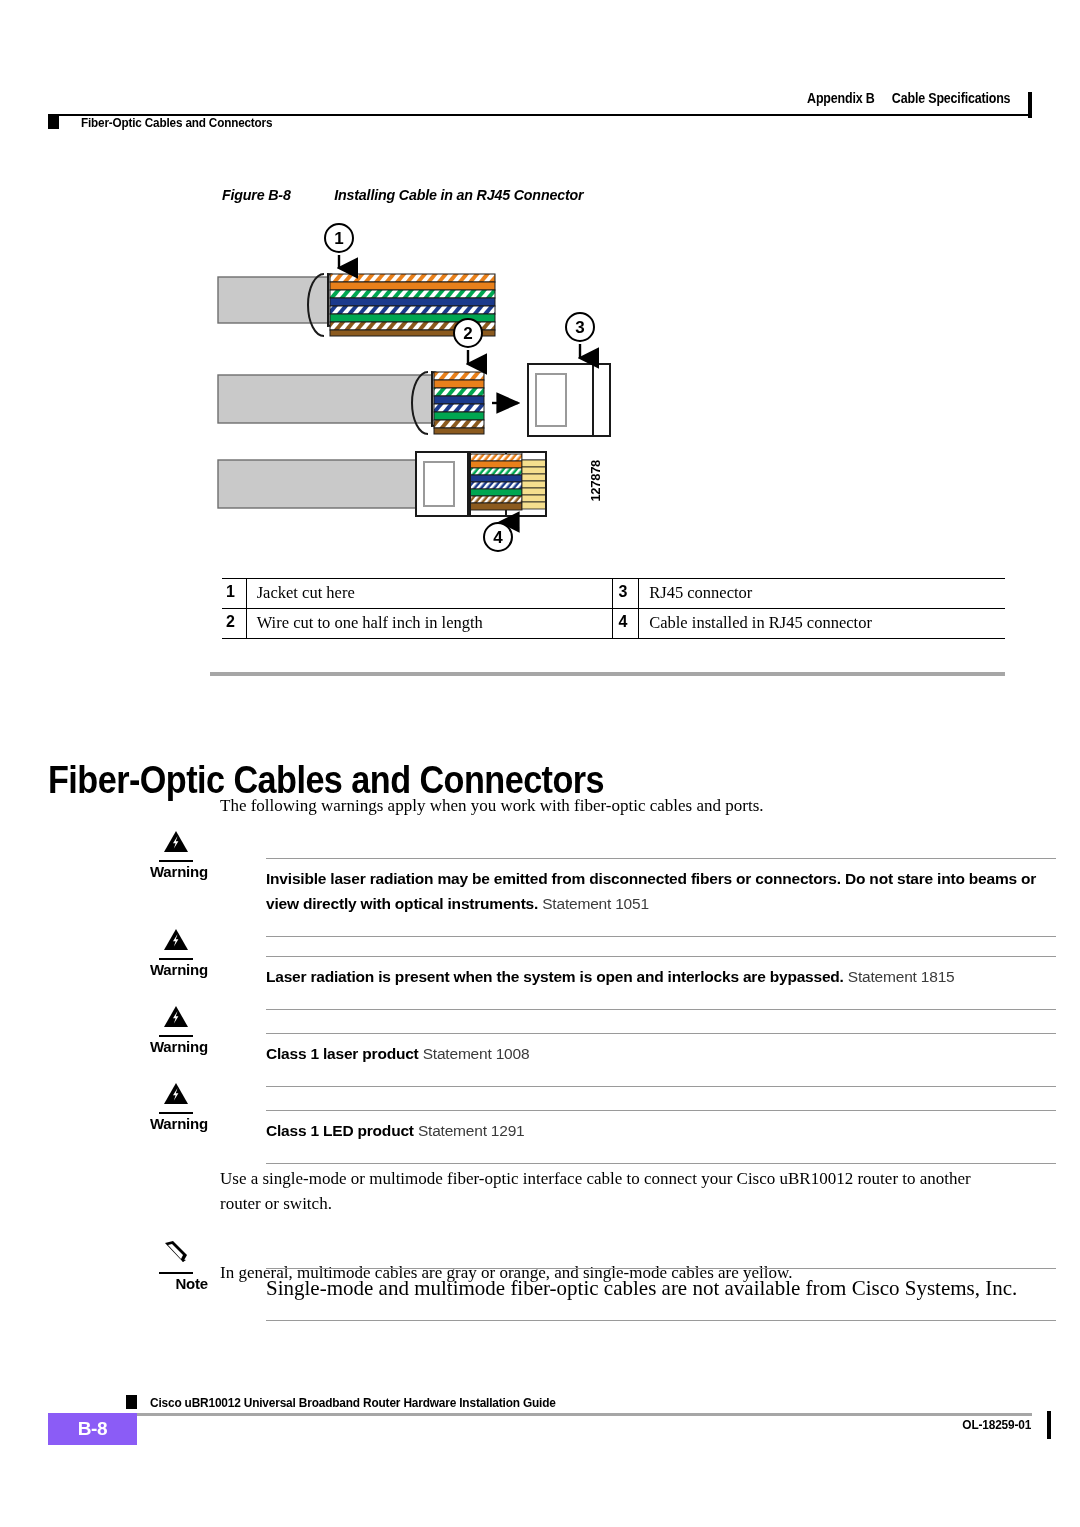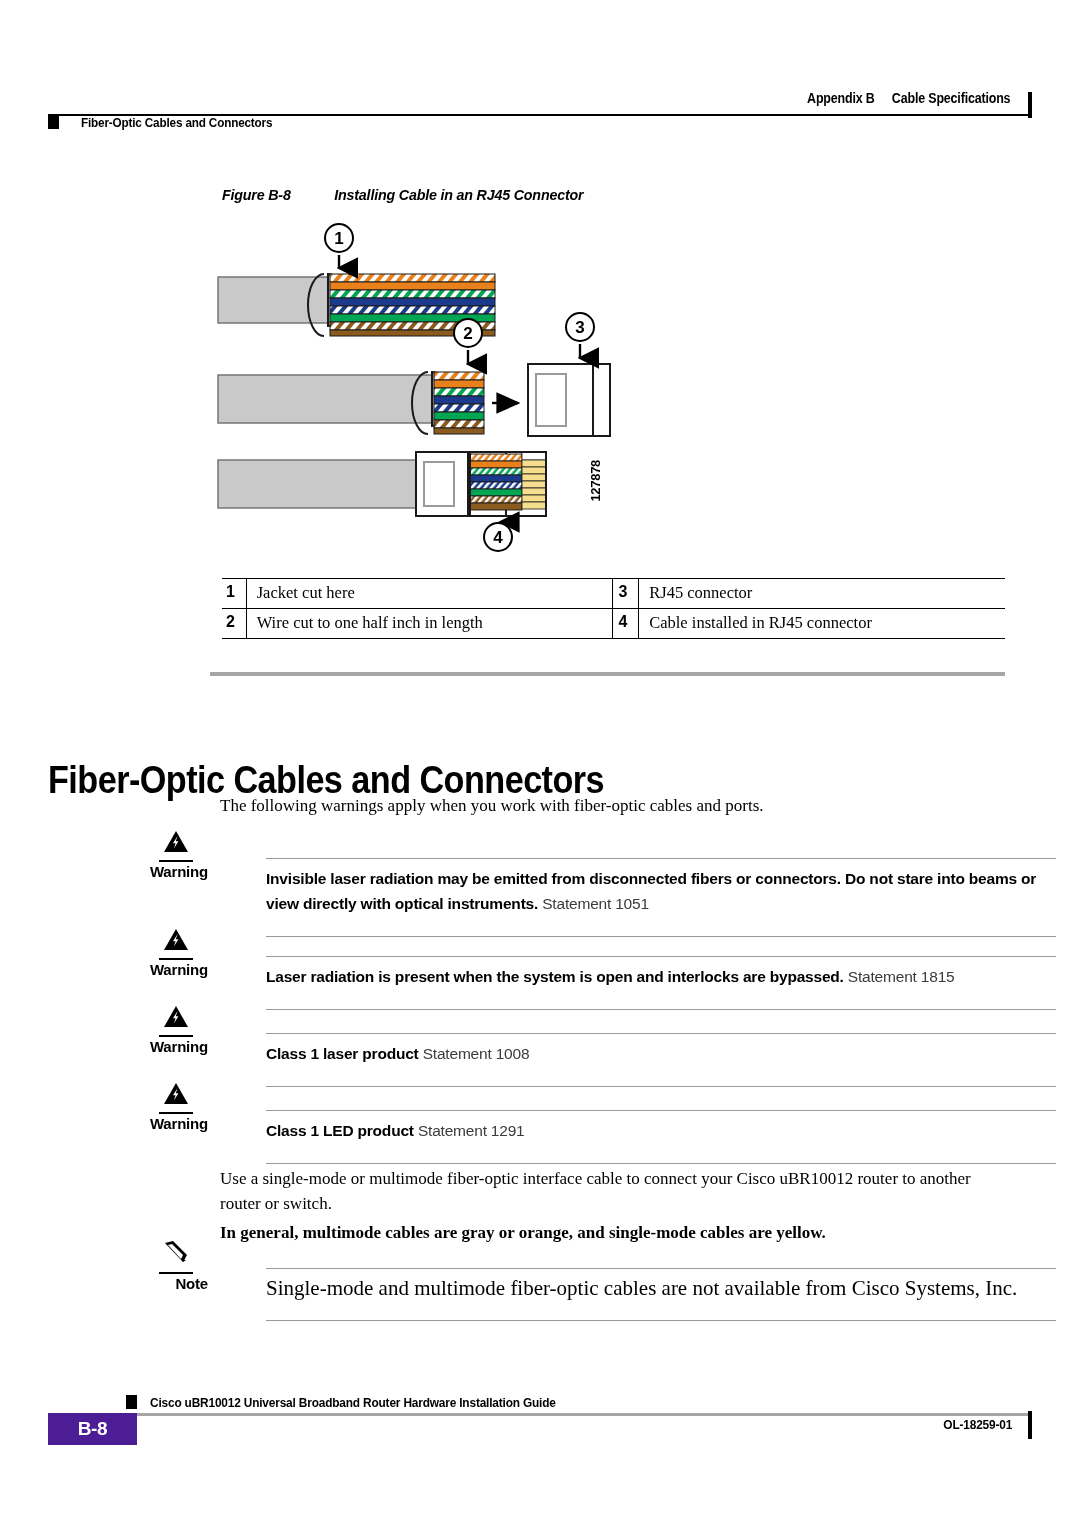--- a/index.html
+++ b/index.html
@@ -237,20 +237,21 @@
     margin: 2px auto 0 auto;
   }
 
   
   .footer {
     position: absolute;
     left: 48px;
     top: 1395px;
     width: 984px;
     height: 62px;
+    padding-left: 19px;
   }
   .footer-square {
     position: absolute;
     left: 78px;
     top: 0px;
     width: 11px;
     height: 14px;
     background: #000000;
   }
   .footer-title {
@@ -280,21 +281,21 @@
     width: 4px;
     height: 28px;
     background: #000000;
   }
   .footer-page {
     position: absolute;
     left: 0px;
     top: 18px;
     width: 89px;
     height: 32px;
-    background: #4c1d95;
+    background: #8b5cf6;
     color: #ffffff;
     font-family: "Liberation Sans", sans-serif;
     font-weight: bold;
     font-size: 19px;
     line-height: 32px;
     text-align: center;
     letter-spacing: -0.3px;
   }
   .footer-docid {
     position: absolute;
@@ -550,21 +551,21 @@
     <span class="icon-underline"></span>
   </div>
   <div class="admon-label" style="top:33px;">Warning</div>
   <div class="admon-body" style="top:28px;">
     <b>Class 1 LED product</b>
     <span class="stmt">Statement 1291</span>
   </div>
 </div>
 
 <div class="body-p" style="top:1155px;margin-top:11px;">Use a single-mode or multimode fiber-optic interface cable to connect your Cisco uBR10012 router to another router or switch.</div>
-<div class="body-p" style="top:1220px;font-weight:bold;">In general, multimode cables are gray or orange, and single-mode cables are yellow.</div>
+<div class="body-p" style="top:1260px;">In general, multimode cables are gray or orange, and single-mode cables are yellow.</div>
 
 <div class="admon" style="top:1240px;">
   <div class="admon-icon" style="top:0px;">
     <svg width="28" height="26" viewBox="0 0 28 26" xmlns="http://www.w3.org/2000/svg">
       <path d="M3,3 L11,1 L25,15 L21,22 Z" fill="#000"></path>
       <path d="M6,5 L10,4 L21,15 L19,19 Z" fill="#fff"></path>
       <path d="M19,19 L21,22 L24,20 Z" fill="#000"></path>
     </svg>
     <span class="icon-underline"></span>
   </div>

